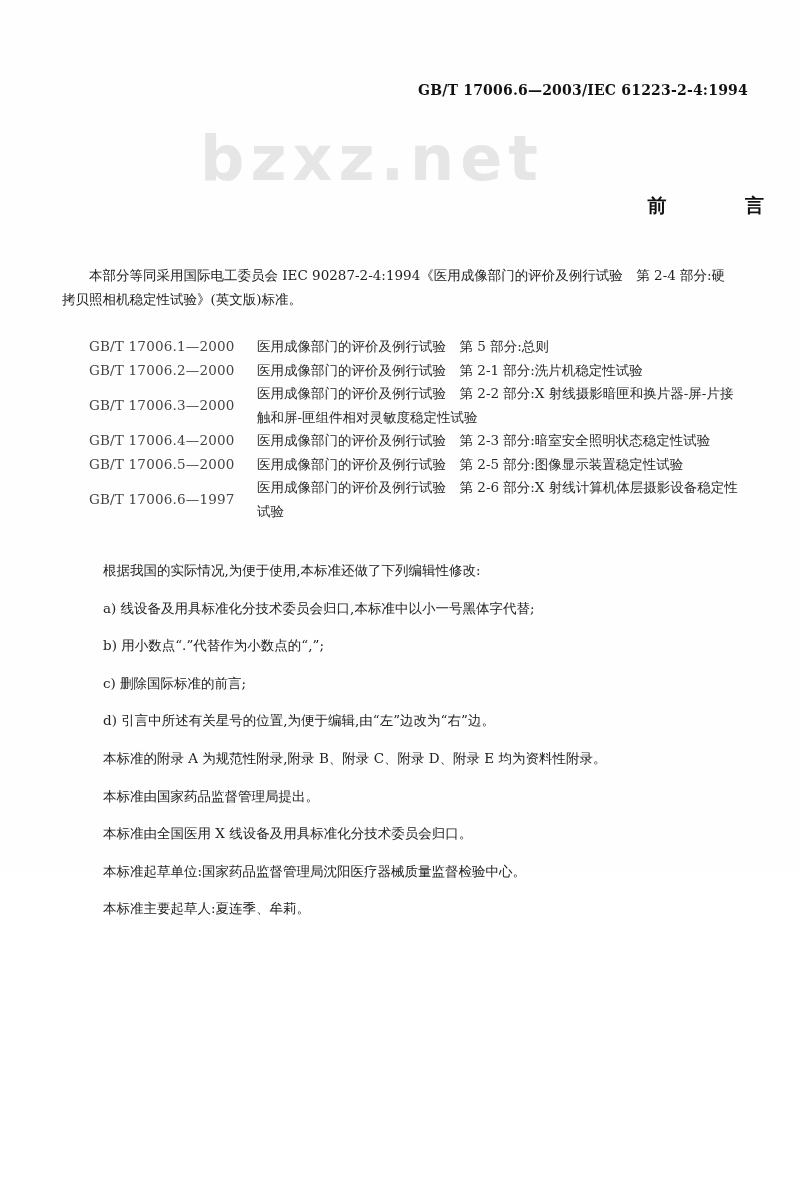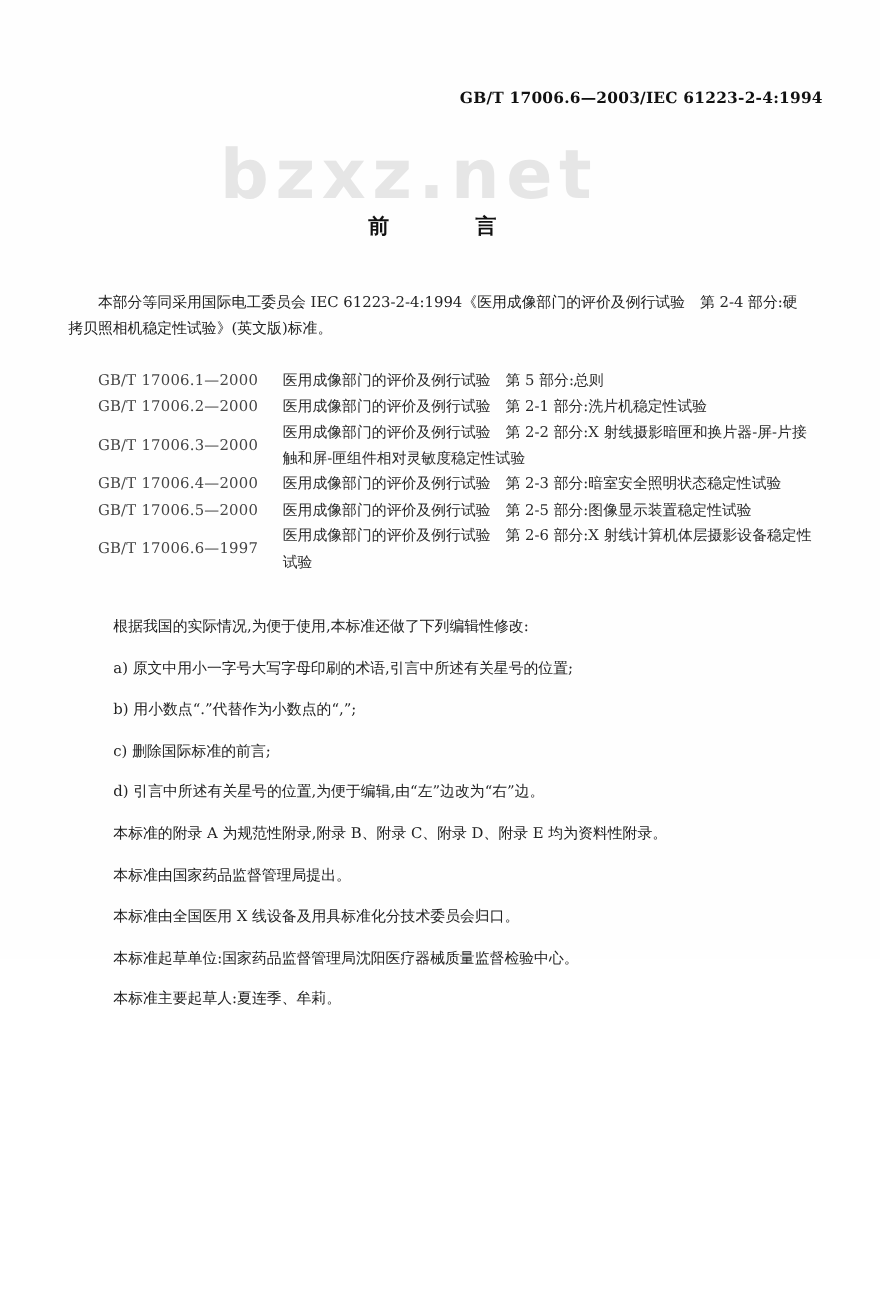--- a/index.html
+++ b/index.html
@@ -43,21 +43,21 @@
       letter-spacing: 6px;
       line-height: 1;
       white-space: nowrap;
       user-select: none;
     }
     .title {
       position: absolute;
       top: 193px;
       left: 0;
       width: 800px;
-      text-align: center;
+      text-align: right;
       font-family: "DejaVu Sans", "Liberation Sans", sans-serif;
       font-size: 19px;
       font-weight: bold;
       letter-spacing: 36px;
       color: #111;
       padding-left: 22px;
       box-sizing: border-box;
     }
     .body-text {
       position: absolute;
@@ -119,21 +119,21 @@
 
 <div class="page">
 
   <div class="std-header">GB/T 17006.6—2003/IEC 61223-2-4:1994</div>
 
   <div class="watermark">bzxz.net</div>
 
   <div class="title">前 言</div>
 
   <div class="body-text p1">
-    <p class="para indent">本部分等同采用国际电工委员会 IEC 61223-2-4:1994《医用成像部门的评价及例行试验　第 2-4 部分:硬</p>
+    <p class="para indent">本部分等同采用国际电工委员会 IEC 90287-2-4:1994《医用成像部门的评价及例行试验　第 2-4 部分:硬</p>
     <p class="para">拷贝照相机稳定性试验》(英文版)标准。</p>
   </div>
 
   <div class="list">
     <div class="list-row">
       <span class="list-code">GB/T 17006.1—2000</span>
       <span class="list-desc">医用成像部门的评价及例行试验　第 5 部分:总则</span>
     </div>
     <div class="list-row">
       <span class="list-code">GB/T 17006.2—2000</span>
@@ -152,21 +152,21 @@
       <span class="list-desc">医用成像部门的评价及例行试验　第 2-5 部分:图像显示装置稳定性试验</span>
     </div>
     <div class="list-row">
       <span class="list-code">GB/T 17006.6—1997</span>
       <span class="list-desc">医用成像部门的评价及例行试验　第 2-6 部分:X 射线计算机体层摄影设备稳定性试验</span>
     </div>
   </div>
 
   <div class="after-list">
     <p>根据我国的实际情况,为便于使用,本标准还做了下列编辑性修改:</p>
-    <p>a) 原文中用小一字号大写字母印刷的术语,引言中所述有关星号的位置;</p>
+    <p>a) 线设备及用具标准化分技术委员会归口,本标准中以小一号黑体字代替;</p>
     <p>b) 用小数点“.”代替作为小数点的“,”;</p>
     <p>c) 删除国际标准的前言;</p>
     <p>d) 引言中所述有关星号的位置,为便于编辑,由“左”边改为“右”边。</p>
     <p>本标准的附录 A 为规范性附录,附录 B、附录 C、附录 D、附录 E 均为资料性附录。</p>
     <p>本标准由国家药品监督管理局提出。</p>
     <p>本标准由全国医用 X 线设备及用具标准化分技术委员会归口。</p>
     <p>本标准起草单位:国家药品监督管理局沈阳医疗器械质量监督检验中心。</p>
     <p>本标准主要起草人:夏连季、牟莉。</p>
   </div>
 

